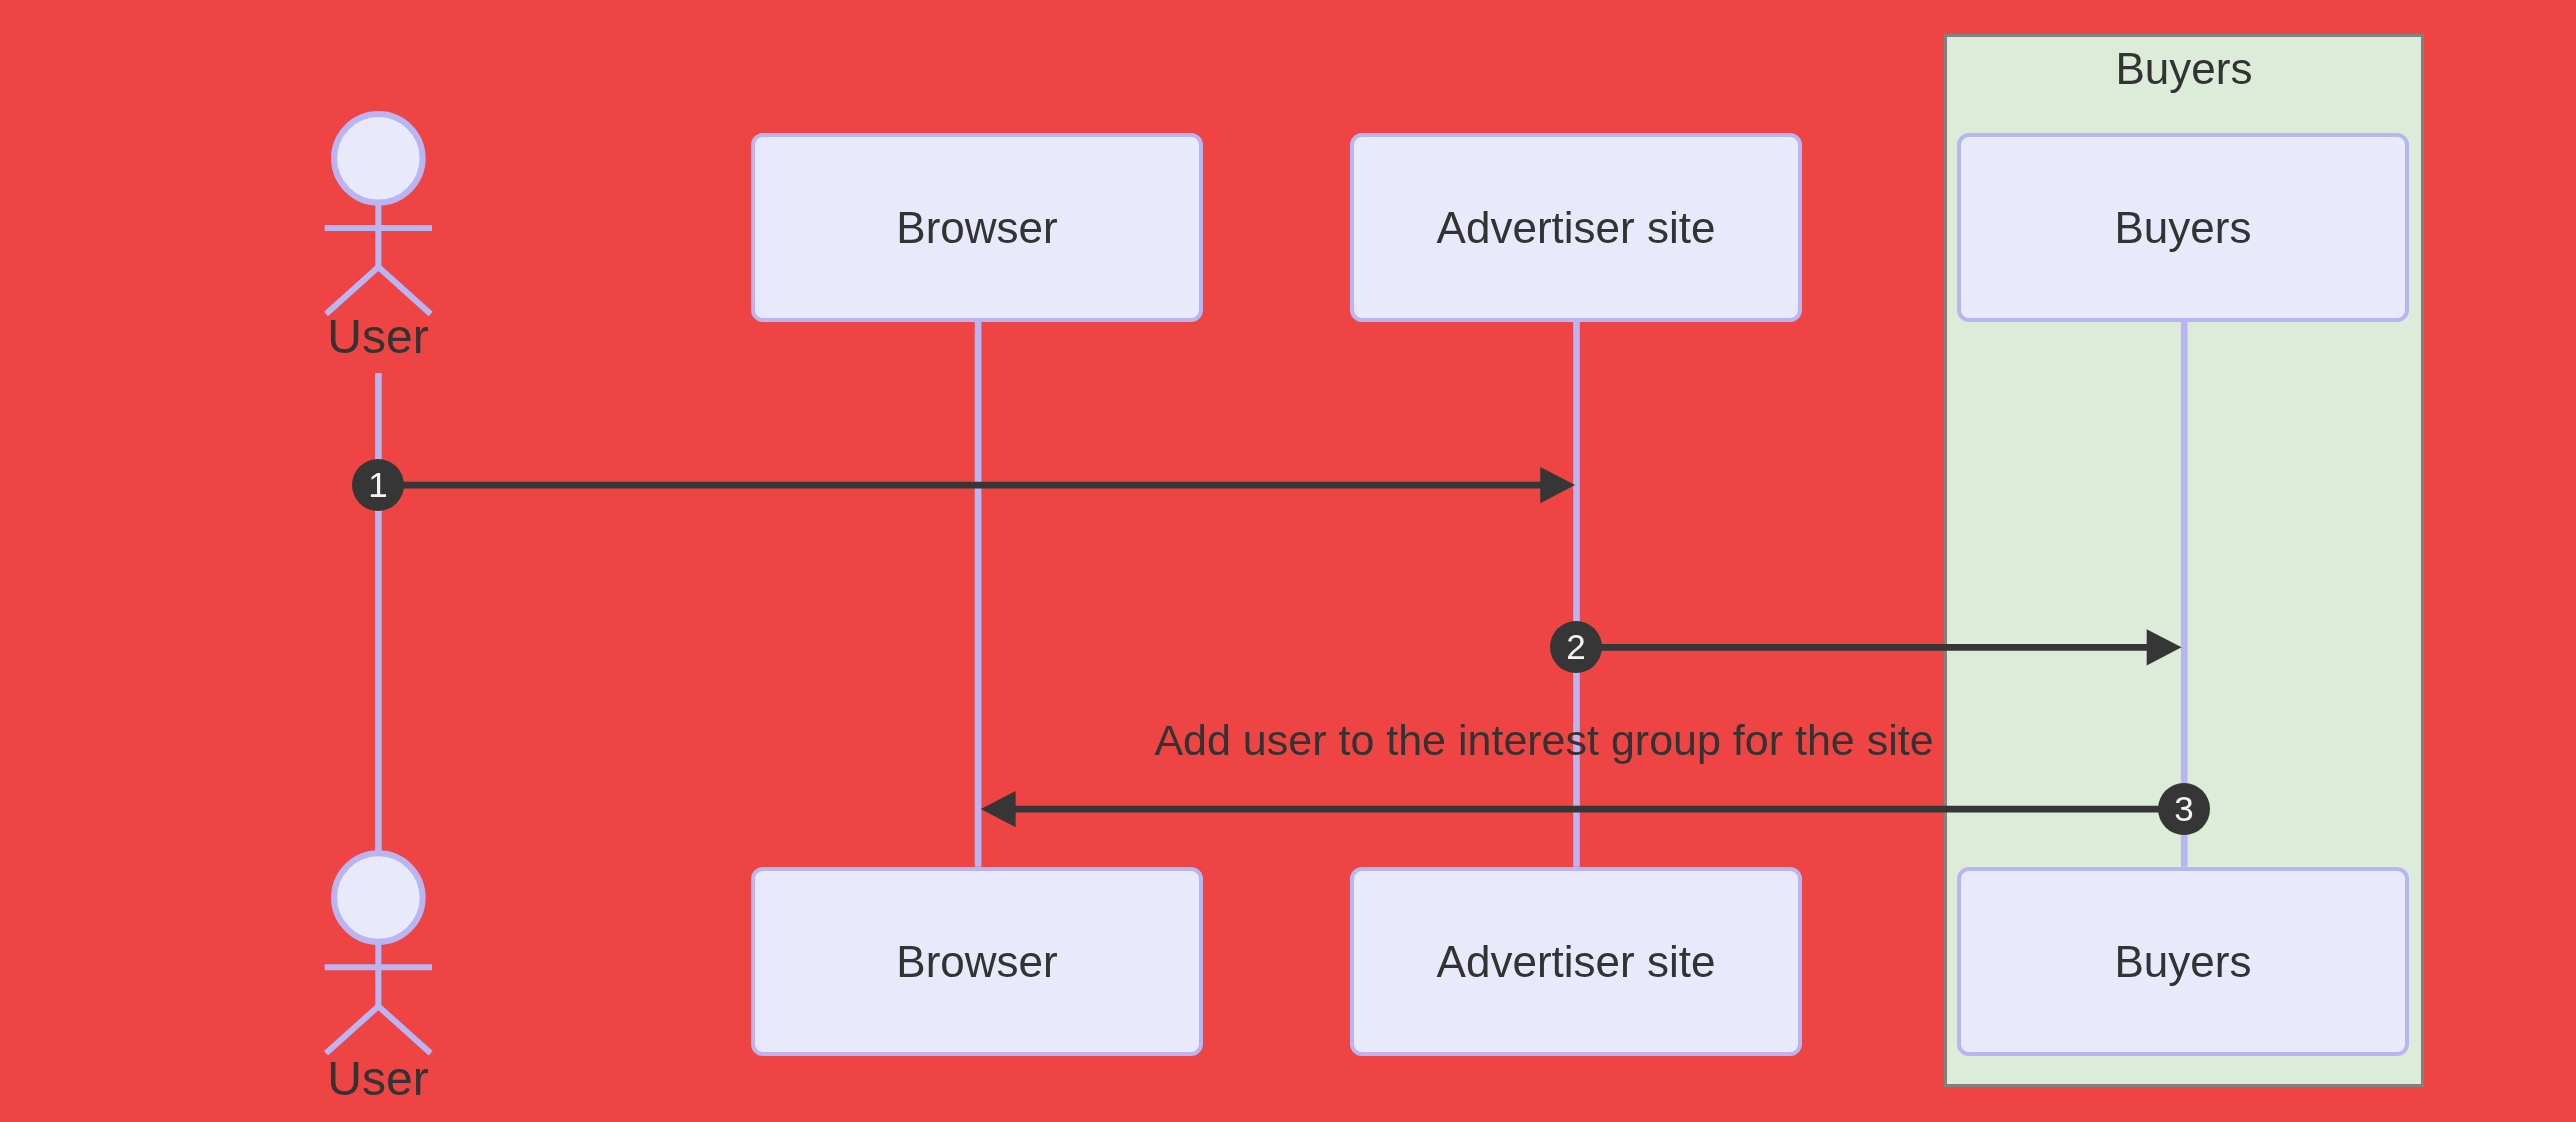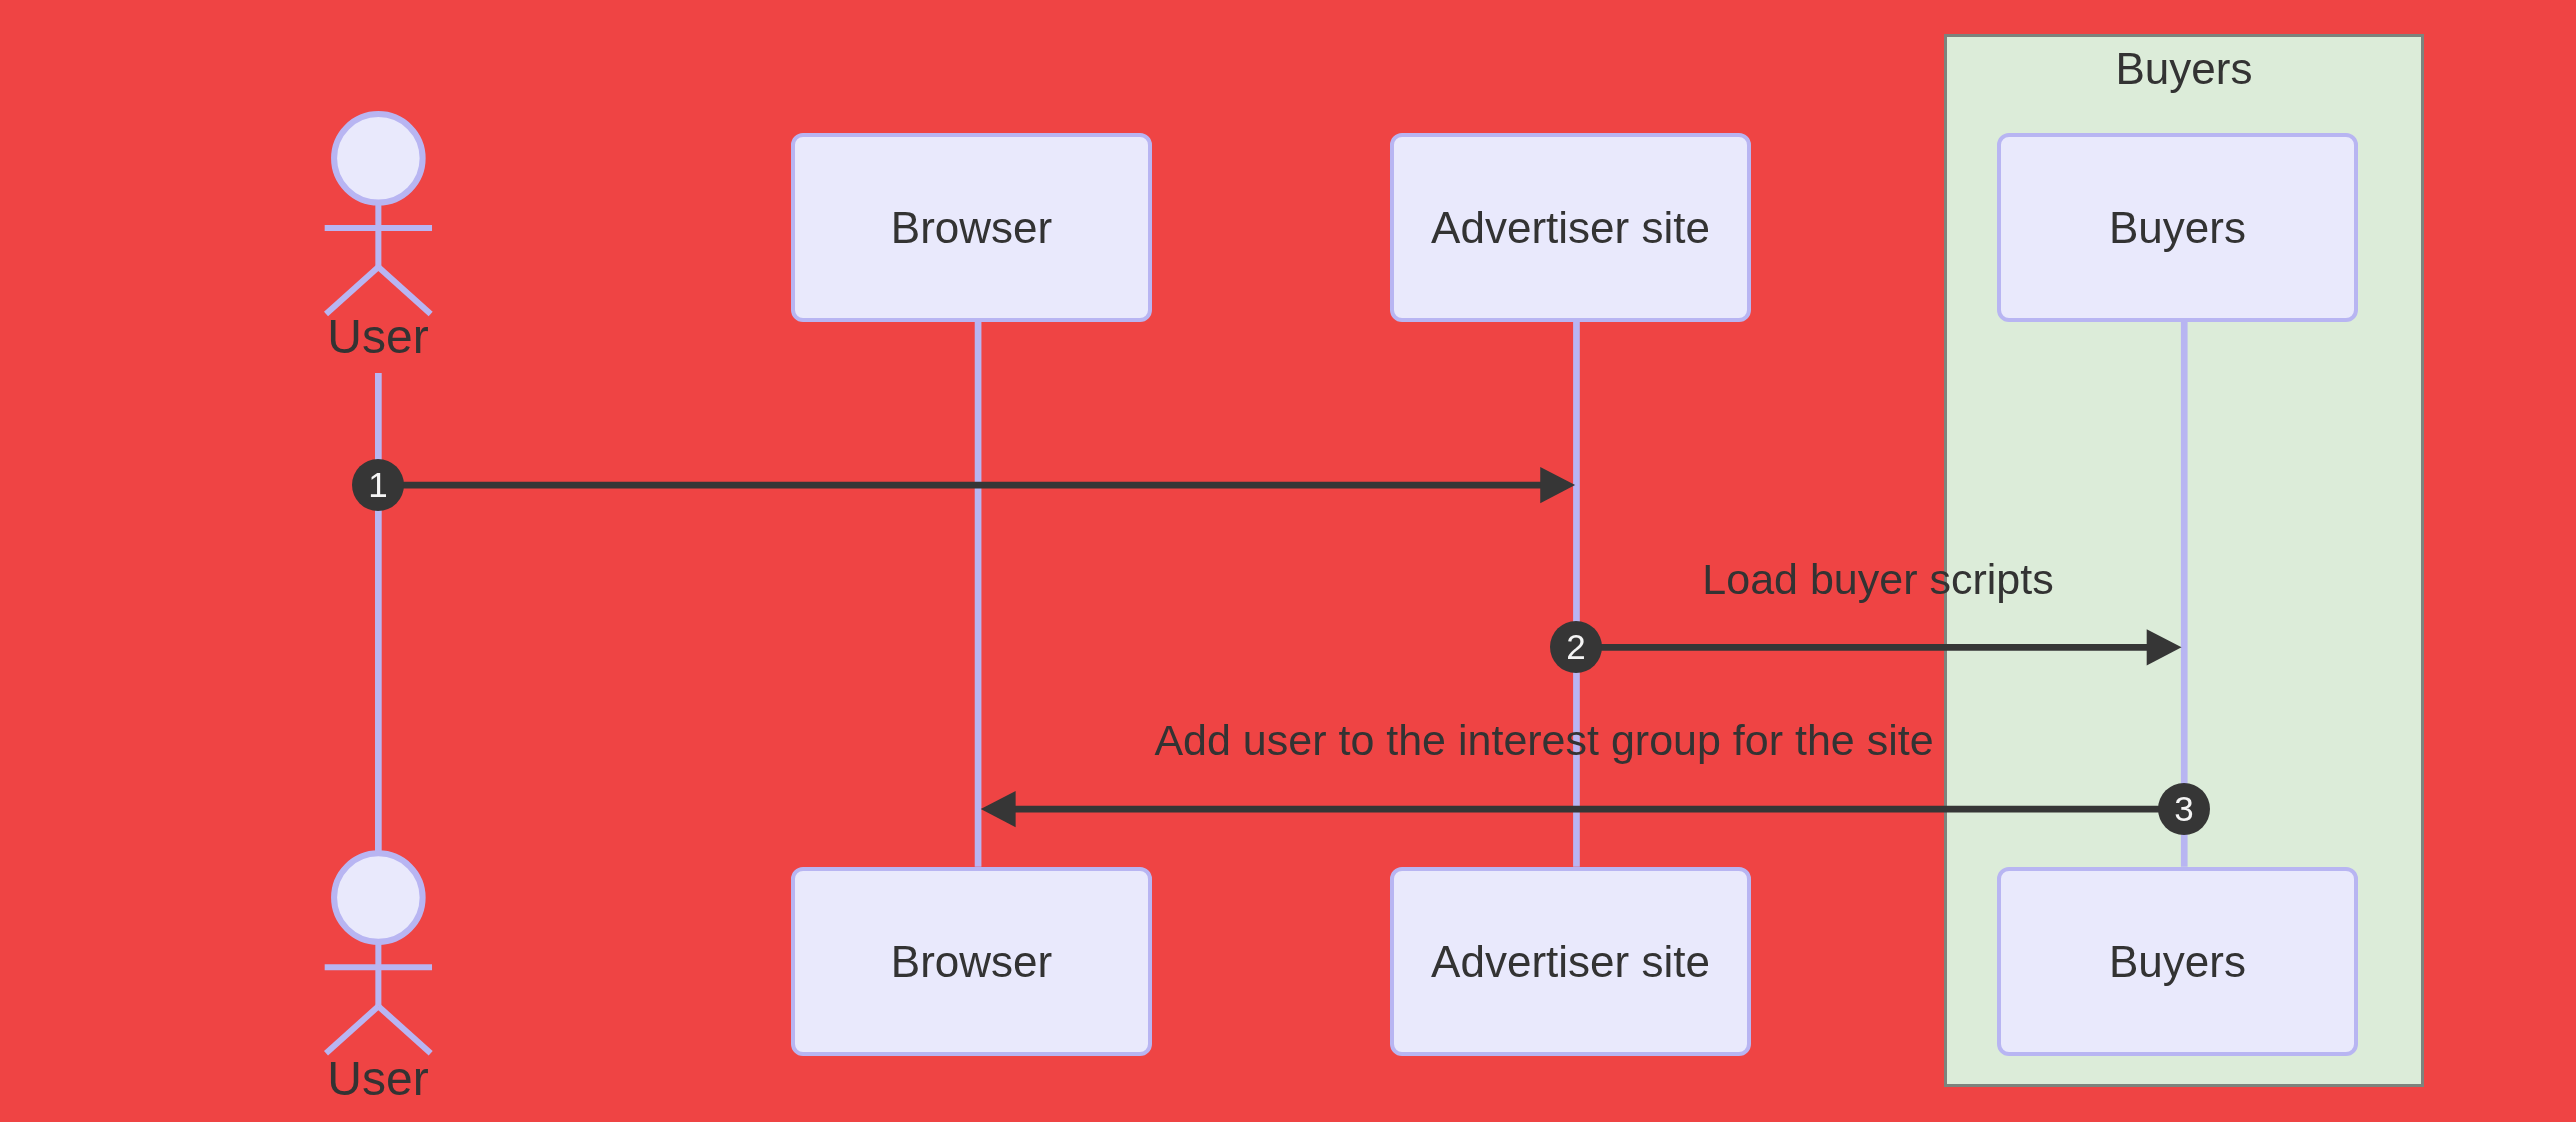--- a/index.html
+++ b/index.html
@@ -36,31 +36,30 @@
   
   svg.layer {
     position: absolute;
     left: 0; top: 0;
     z-index: 2;
   }
 
   
   .pbox {
     position: absolute;
-    width: 361px; height: 189px;
+    width: 452px; height: 189px;
     box-sizing: border-box;
     background: #e9e9fc;
     border: 4.7px solid #b8b5f2;
     border-radius: 12px;
     display: flex;
     align-items: center;
     justify-content: center;
     font-size: 44px;
     z-index: 3;
-    margin-left: 40px;
   }
   .pbox-browser-top    { left: 751px; top: 133px; }
   .pbox-advertiser-top { left: 1350px; top: 133px; }
   .pbox-buyers-top     { left: 1957px; top: 133px; }
   .pbox-browser-bottom    { left: 751px; top: 867px; }
   .pbox-advertiser-bottom { left: 1350px; top: 867px; }
   .pbox-buyers-bottom     { left: 1957px; top: 867px; }
 
   
   .actor-label {
@@ -167,21 +166,20 @@
   <div class="pbox pbox-advertiser-bottom">
     <span>Advertiser site</span>
   </div>
   <div class="pbox pbox-buyers-bottom">
     <span>Buyers</span>
   </div>
 
   <div class="actor-label actor-label-top">User</div>
   <div class="actor-label actor-label-bottom">User</div>
 
-  <div class="msg-label msg-label-2">Load buyer scripts</div>
   <div class="msg-label msg-label-3">Add user to the interest group for the site</div>
 
   <div class="seq-badge seq-badge-1">1</div>
   <div class="seq-badge seq-badge-2">2</div>
   <div class="seq-badge seq-badge-3">3</div>
 
 </div>
 
 
 </body></html>

